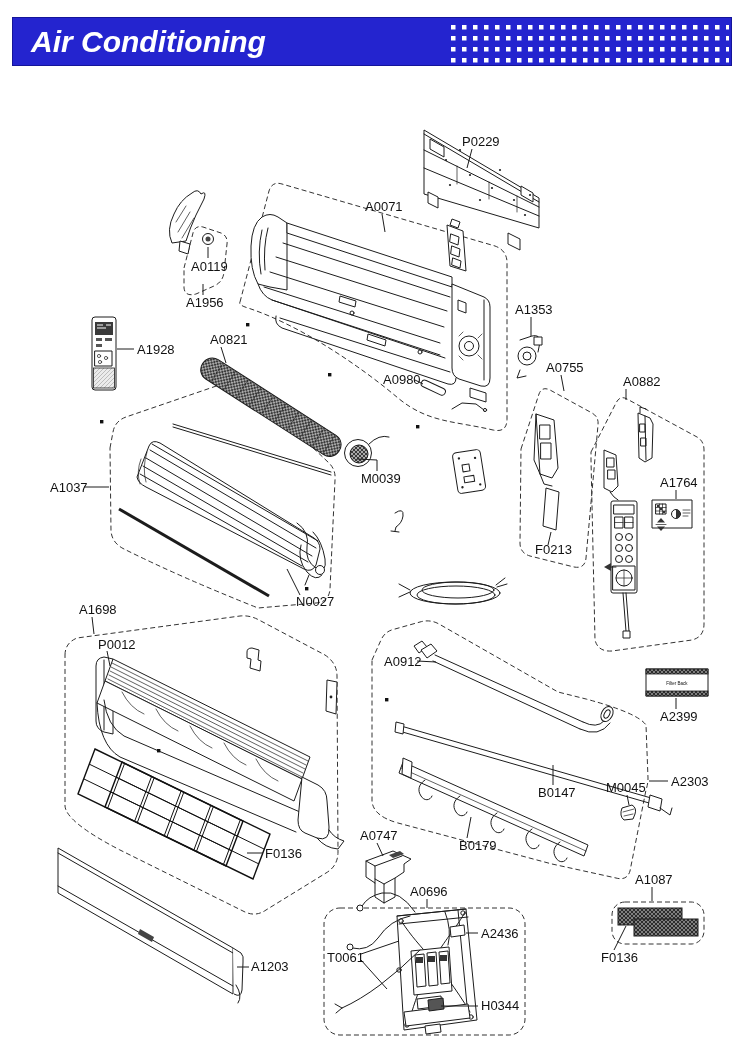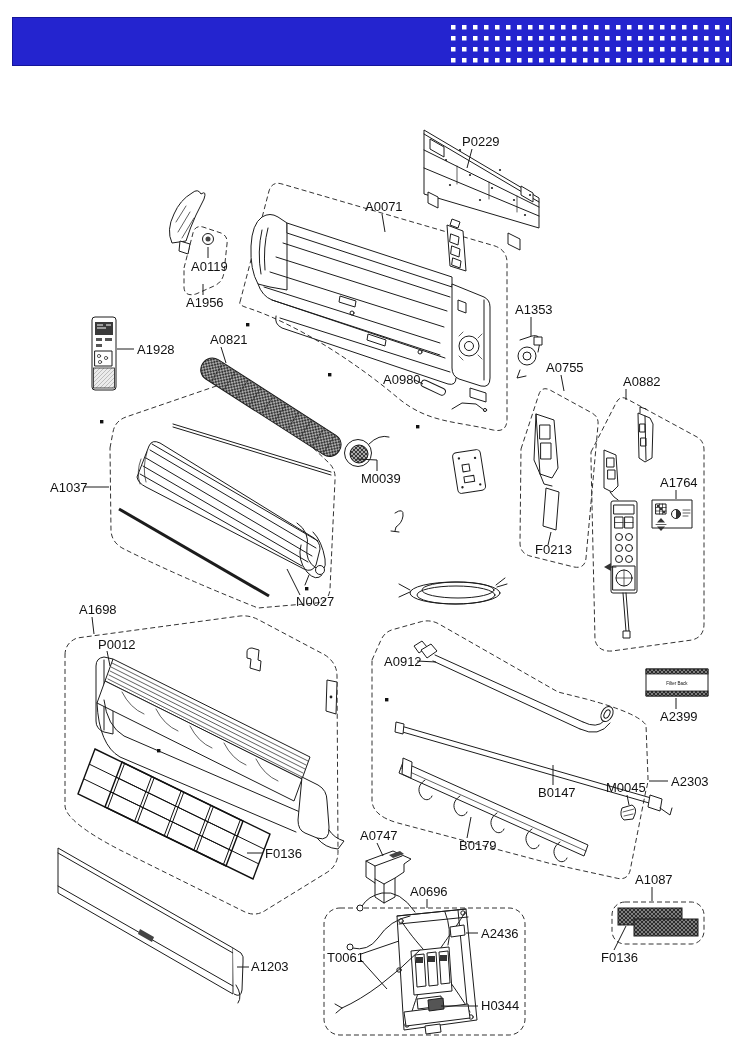--- a/index.html
+++ b/index.html
@@ -20,20 +20,21 @@
   .lbl{font:13px "Liberation Sans",sans-serif;fill:#111111;}
   .tiny{font:4.5px "Liberation Sans",sans-serif;fill:#111111;}
   .thin{stroke-width:.7;}
 </style>
 </head>
 <body>
 
 <div class="page">
 
   <div class="header-bar">
+    <div class="header-title">Air Conditioning</div>
     <svg class="header-dots" width="278" height="44">
       <defs>
         <pattern id="hdots" width="11" height="11" patternUnits="userSpaceOnUse">
           <rect x="0" y="0" width="4.5" height="4.5" fill="#ffffff"></rect>
         </pattern>
       </defs>
       <rect x="0" y="0" width="278" height="44" fill="url(#hdots)"></rect>
     </svg>
   </div>
 

